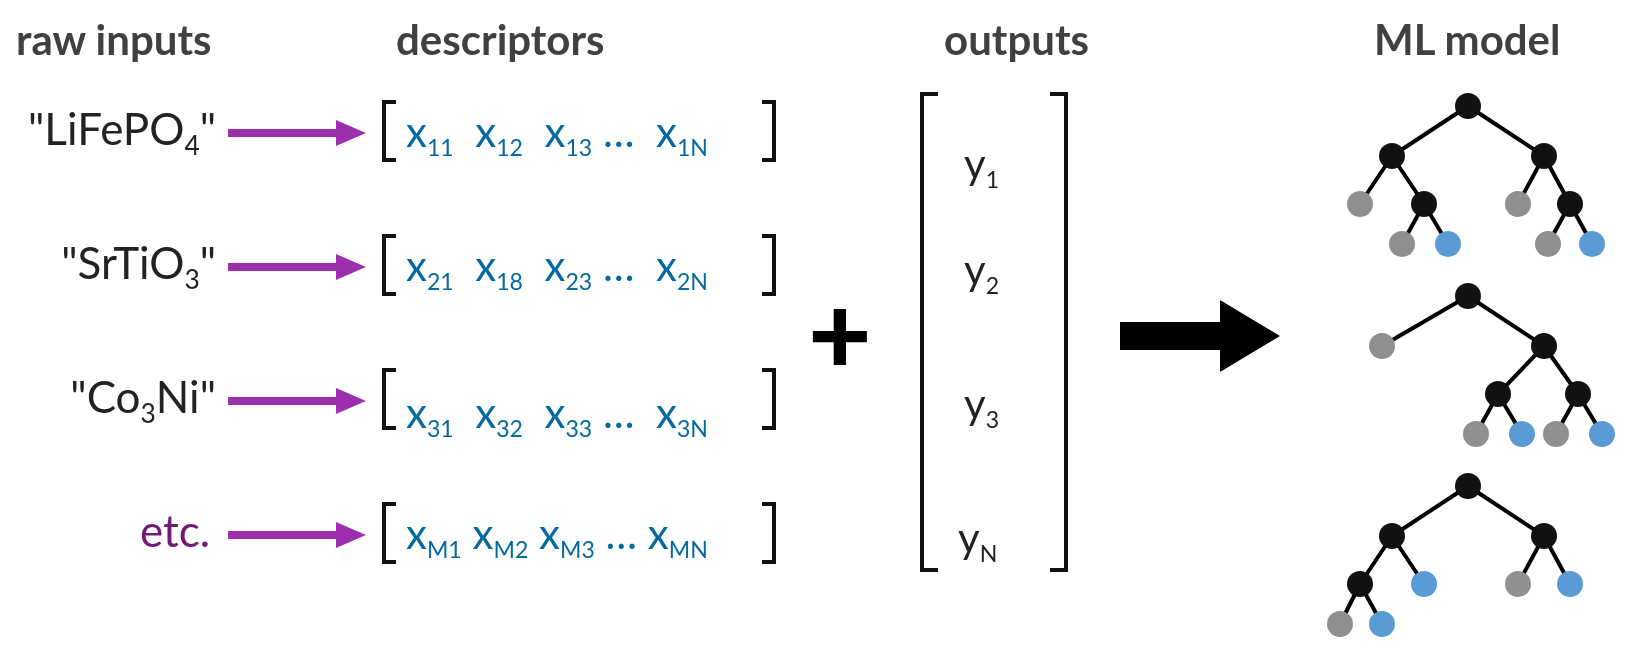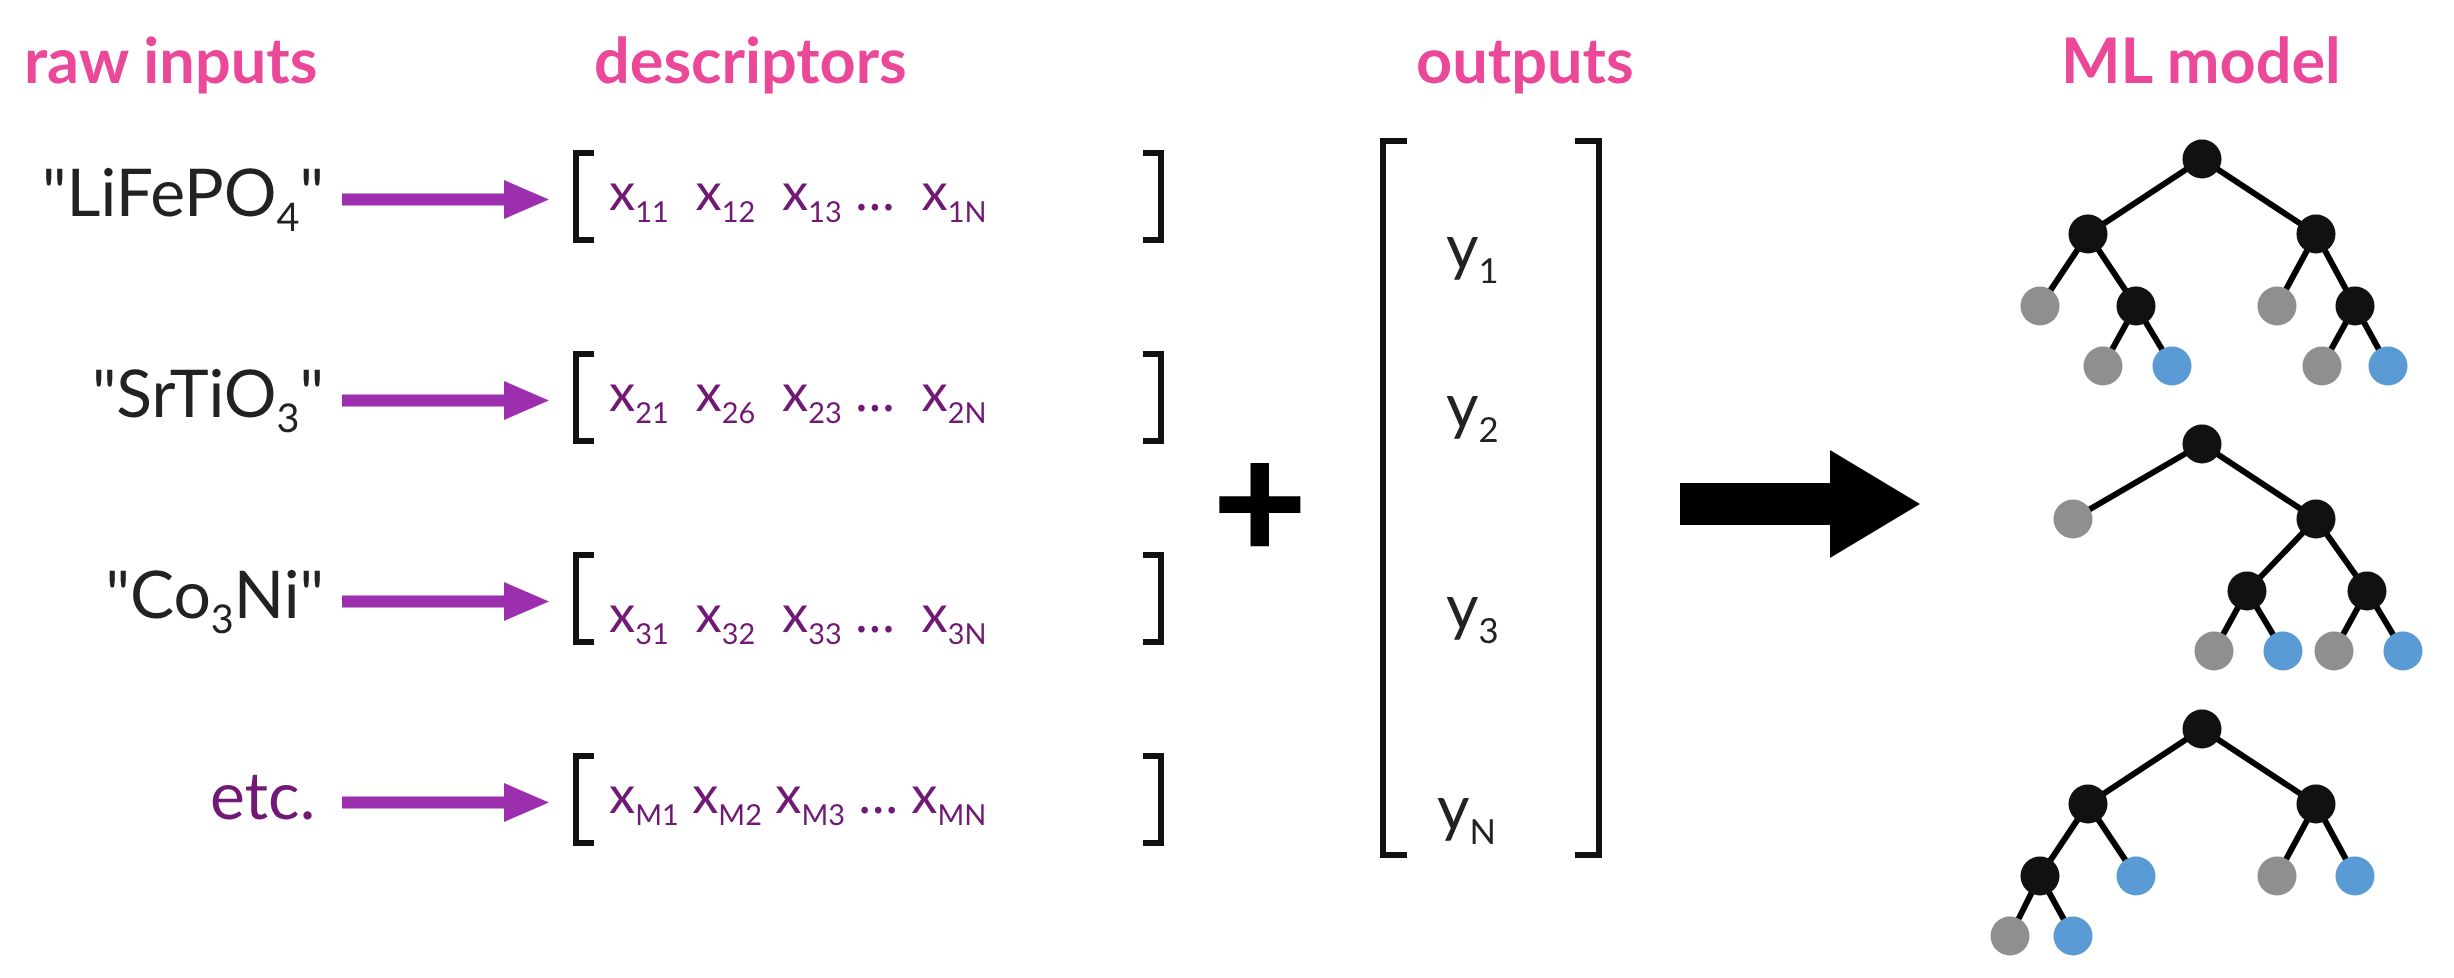--- a/index.html
+++ b/index.html
@@ -9,39 +9,39 @@
     background:#fff;
     font-family: "Segoe UI", "Lato", "Helvetica Neue", Arial, sans-serif;
     color:#111;
     position:relative;
   }
   .heading {
     position:absolute;
     font-weight:700;
     font-size:42px;
     top:14px;
-    color:#ec4899;
+    color:#404040;
   }
   .quote-text {
     position:absolute;
     font-size:44px;
     font-weight:400;
     color:#222;
     text-align:right;
   }
   .quote-text .sub { font-size:0.6em; vertical-align:sub; }
   .etc {
     position:absolute;
     font-size:44px;
     color:#701a75;
   }
   .row-vec {
     position:absolute;
-    font-size:35px;
-    color:#701a75;
+    font-size:42px;
+    color:#0369a1;
     white-space:nowrap;
   }
   .row-vec .sub { font-size:0.55em; vertical-align:sub; }
   .bracket {
     position:absolute;
     border:4px solid #111;
   }
   .bracket.left  { border-right:none; }
   .bracket.right { border-left:none; }
   .col-item {
@@ -101,21 +101,21 @@
   <span>x</span><span class="sub">11</span>&nbsp;
   <span>x</span><span class="sub">12</span>&nbsp;
   <span>x</span><span class="sub">13</span>&nbsp;<span>…</span>&nbsp;
   <span>x</span><span class="sub">1N</span>
 </div>
 <div class="bracket right" style="left:762px; top:100px; width:14px; height:62px;"></div>
 
 <div class="bracket left" style="left:382px; top:234px; width:14px; height:62px;"></div>
 <div class="row-vec" style="left:406px; top:240px;">
   <span>x</span><span class="sub">21</span>&nbsp;
-  <span>x</span><span class="sub">26</span>&nbsp;
+  <span>x</span><span class="sub">18</span>&nbsp;
   <span>x</span><span class="sub">23</span>&nbsp;<span>…</span>&nbsp;
   <span>x</span><span class="sub">2N</span>
 </div>
 <div class="bracket right" style="left:762px; top:234px; width:14px; height:62px;"></div>
 
 <div class="bracket left" style="left:382px; top:368px; width:14px; height:62px;"></div>
 <div class="row-vec" style="left:406px; top:387px;">
   <span>x</span><span class="sub">31</span>&nbsp;
   <span>x</span><span class="sub">32</span>&nbsp;
   <span>x</span><span class="sub">33</span>&nbsp;<span>…</span>&nbsp;

